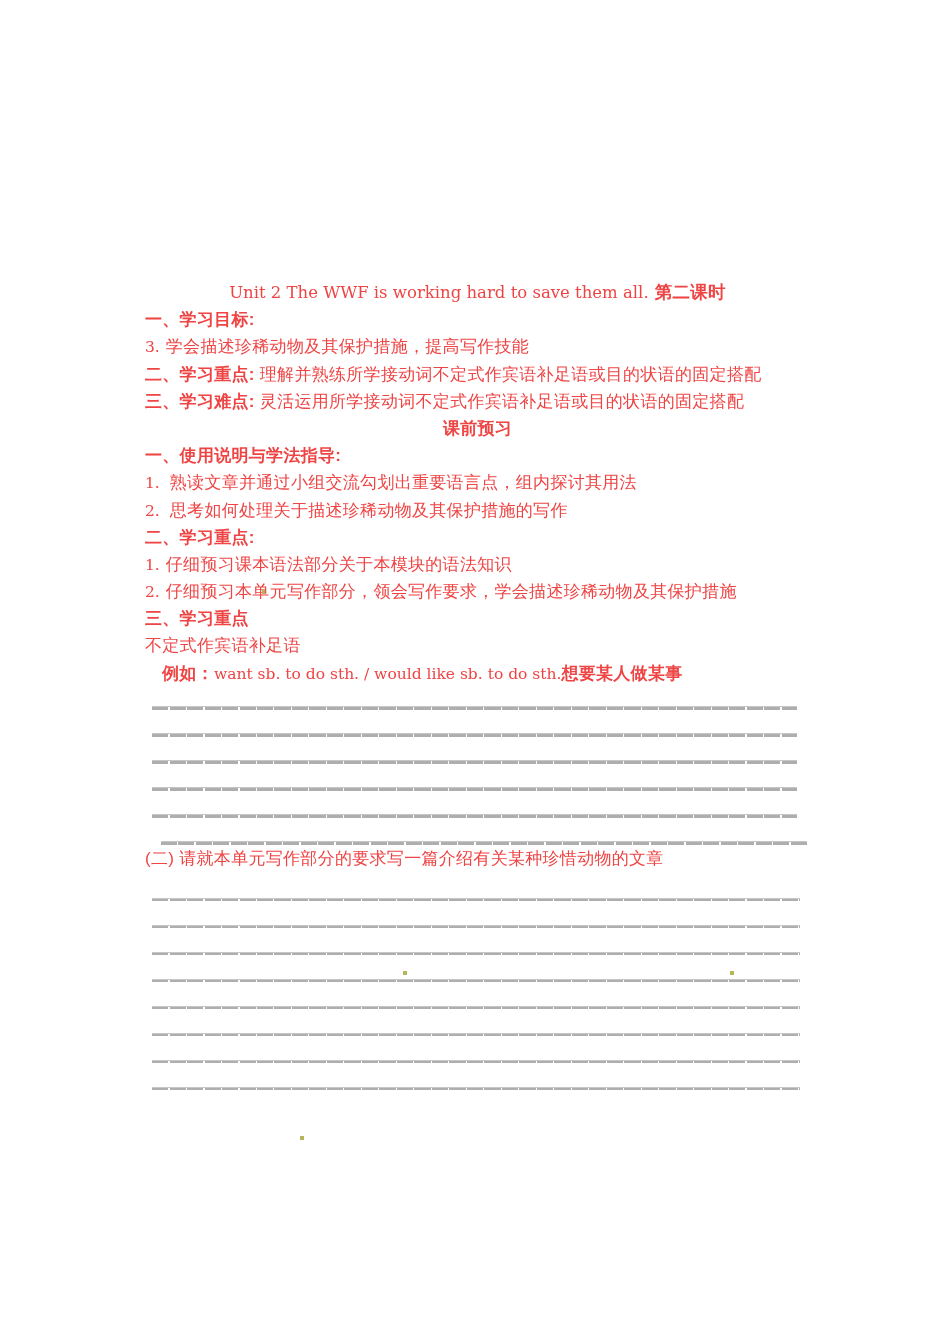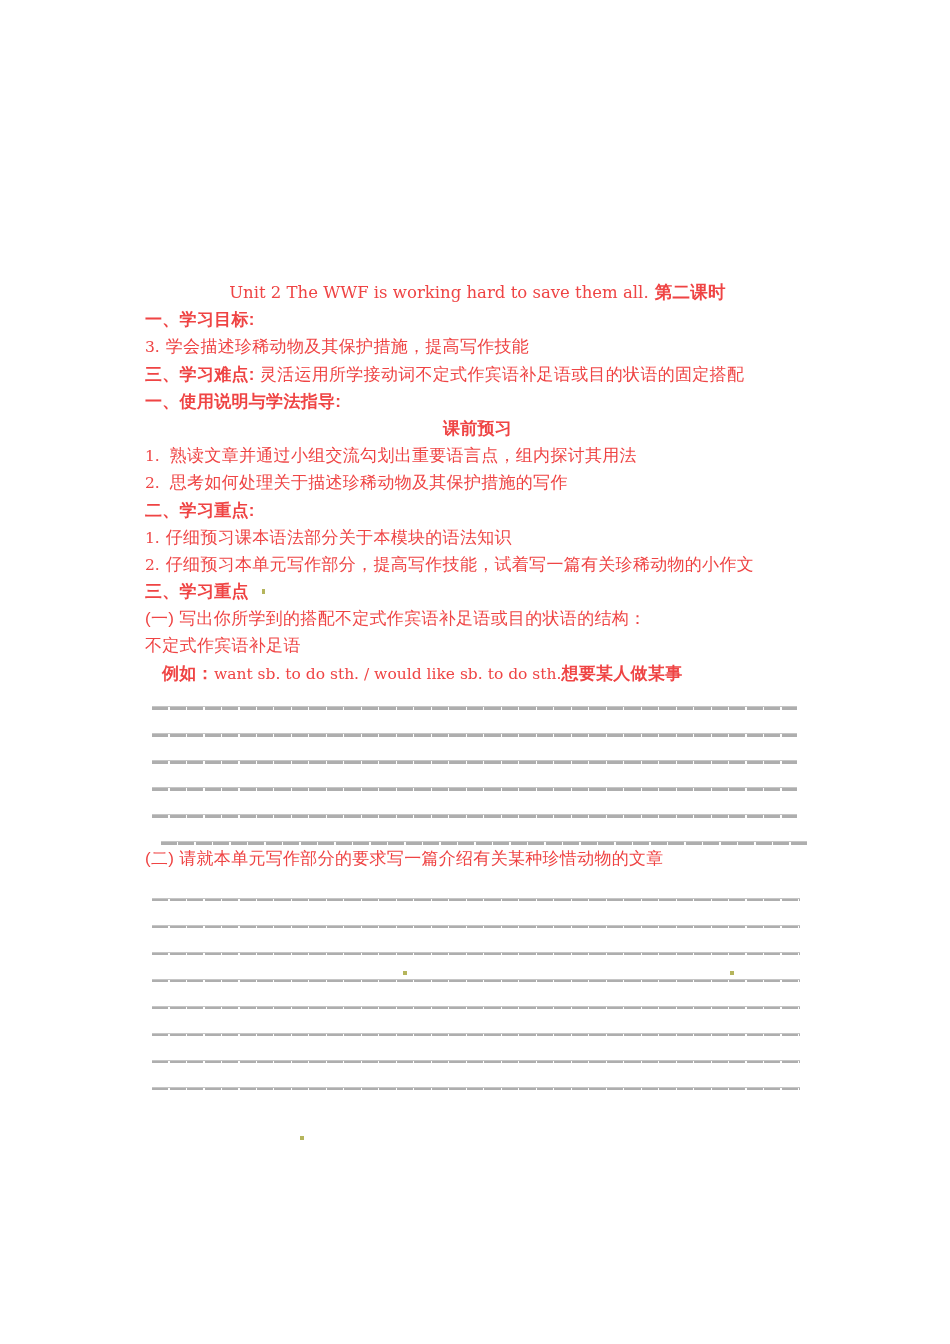--- a/index.html
+++ b/index.html
@@ -69,51 +69,54 @@
     </div>
 
     <div class="tl">
       <span class="b">一、学习目标:</span>
     </div>
     <div class="tl">
       <span class="en num g-norm">3.</span><span>学会描述珍稀动物及其保护措施，提高写作技能</span>
     </div>
 
     <div class="tl">
+      <span class="b">二、学习重点:</span>
+      <span>理解并熟练所学接动词不定式作宾语补足语或目的状语的固定搭配</span>
+    </div>
+    <div class="tl">
       <span class="b">三、学习难点:</span>
       <span>灵活运用所学接动词不定式作宾语补足语或目的状语的固定搭配</span>
     </div>
 
+    <div class="tl center b">课前预习</div>
+
     <div class="tl">
       <span class="b">一、使用说明与学法指导:</span>
     </div>
-
-    <div class="tl center b">课前预习</div>
     <div class="tl">
       <span class="en num g-wide">1.</span><span>熟读文章并通过小组交流勾划出重要语言点，组内探讨其用法</span>
     </div>
     <div class="tl">
       <span class="en num g-wide">2.</span><span>思考如何处理关于描述珍稀动物及其保护措施的写作</span>
     </div>
 
     <div class="tl">
       <span class="b">二、学习重点:</span>
     </div>
     <div class="tl">
       <span class="en num g-norm">1.</span><span>仔细预习课本语法部分关于本模块的语法知识</span>
     </div>
     <div class="tl">
-      <span class="en num g-norm">2.</span><span>仔细预习本单元写作部分，提高写作技能，试着写一篇有关珍稀动物的小作文</span>
+      <span class="en num g-norm">2.</span><span>仔细预习本单元写作部分，领会写作要求，学会描述珍稀动物及其保护措施</span>
     </div>
 
     <div class="tl">
       <span class="b">三、学习重点</span>
     </div>
 
-    <div class="tl">(一) 写出你所学到的搭配不定式作宾语补足语或目的状语的结构：</div>
     <div class="tl">不定式作宾语补足语</div>
     <div class="tl ind">
       <span class="b">例如：</span><span class="en">want sb. to do sth. / would like sb. to do sth.</span><span class="b">想要某人做某事</span>
     </div>
 
     <div class="wlines wsec1">
         <div class="wline"></div>
         <div class="wline"></div>
         <div class="wline"></div>
         <div class="wline"></div>

